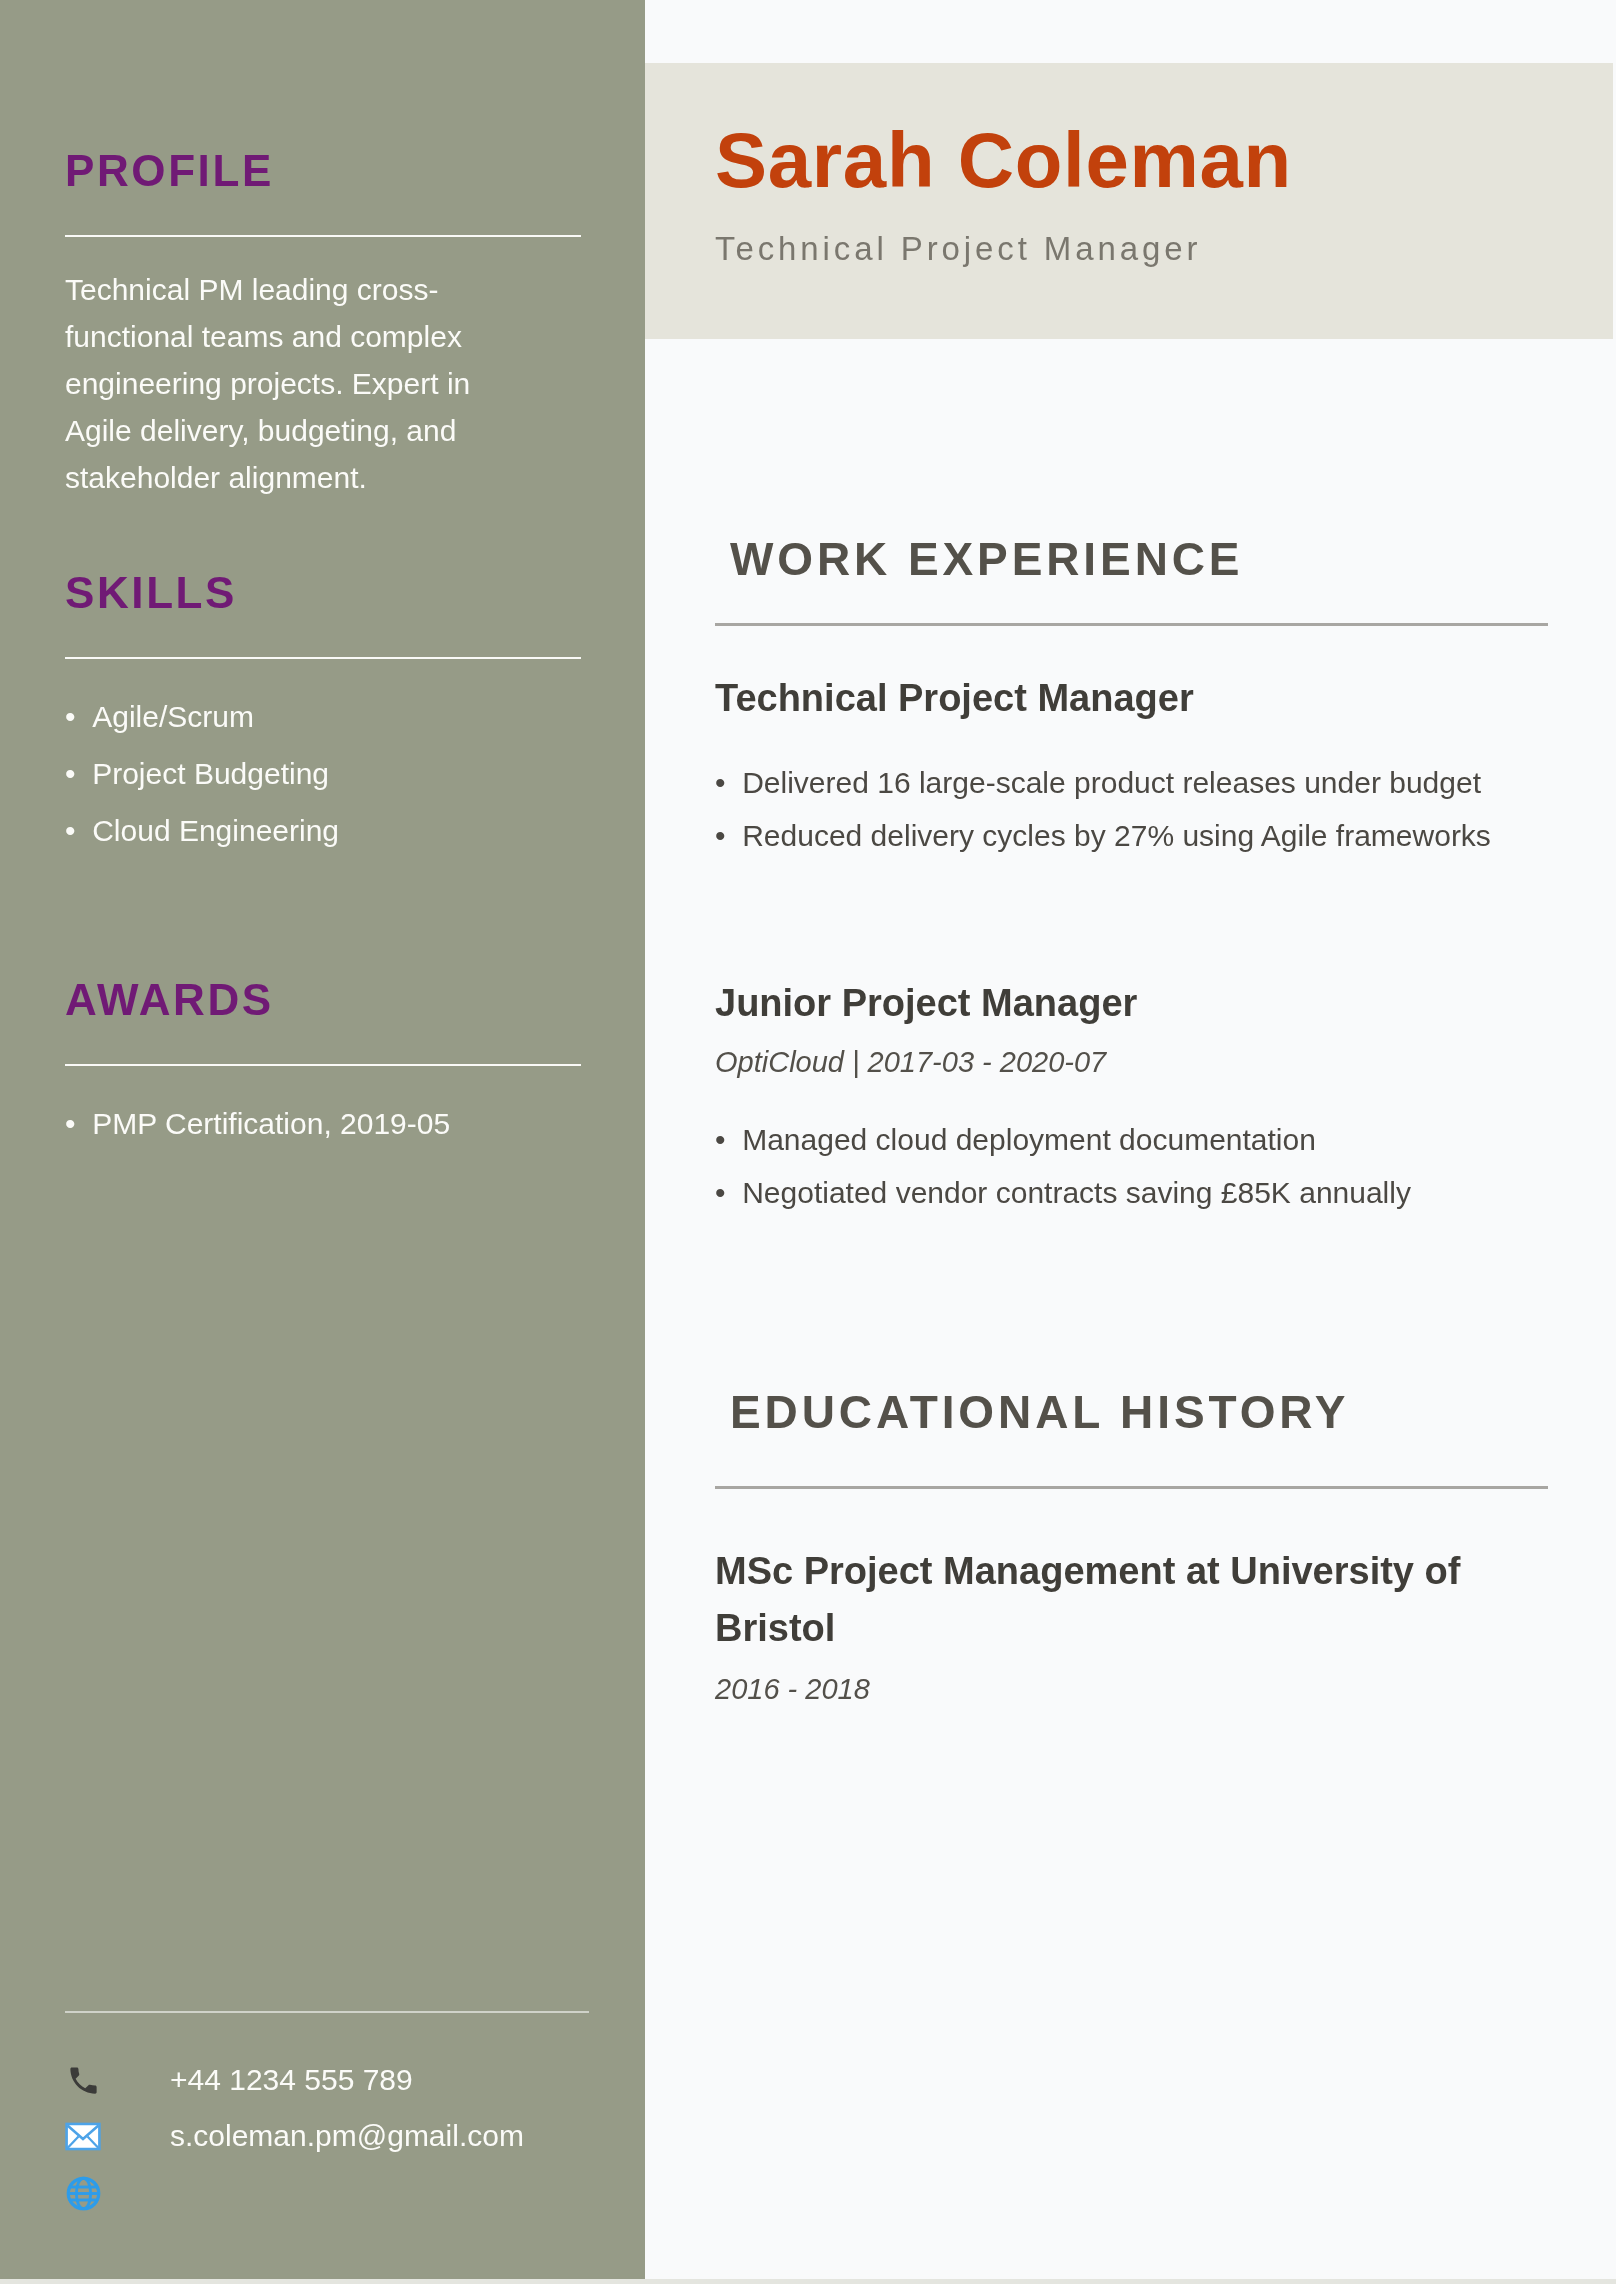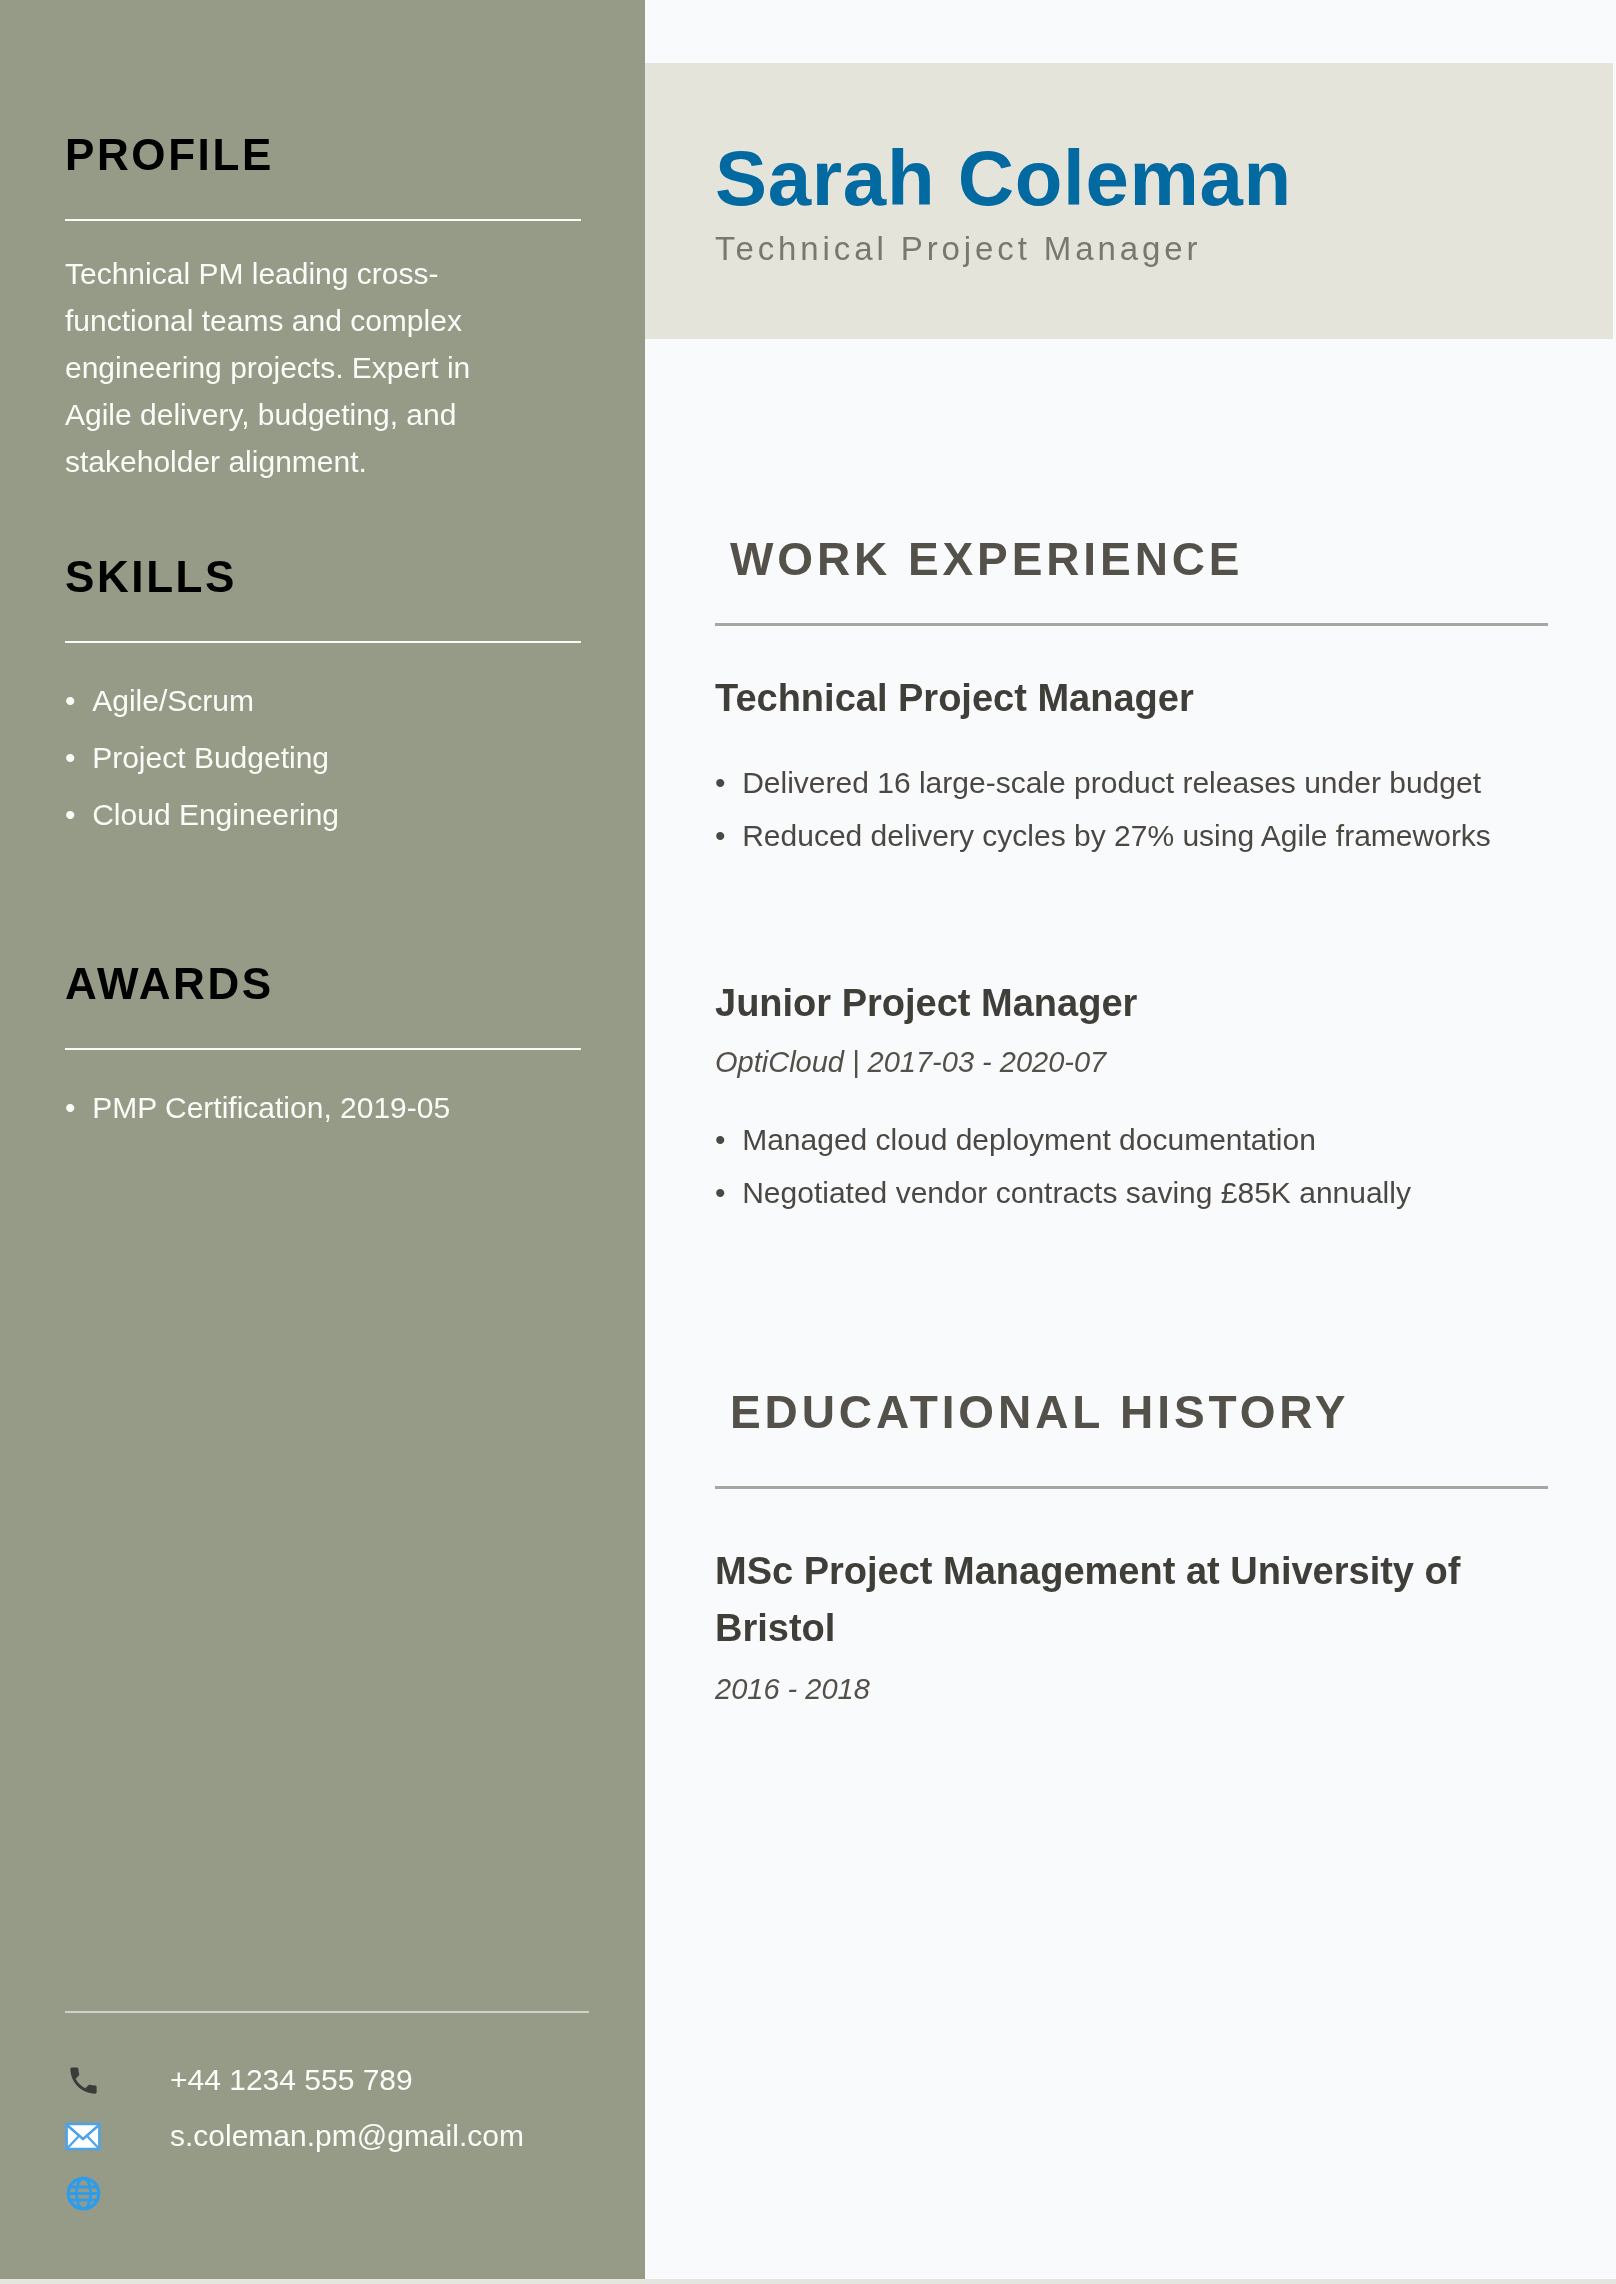--- a/index.html
+++ b/index.html
@@ -13,23 +13,23 @@
   
   .sidebar{
     position:absolute;left:0;top:0;width:645px;height:2284px;
     background:#969B87;
   }
   .sb-sec{position:absolute;left:65px;width:495px;}
   .sec-profile{top:133px;}
   .sec-skills{top:555px;}
   .sec-awards{top:962px;}
   .sb-sec h2{
-    margin:0 0 42px 0;
+    margin:16px 0 42px 0;
     font-size:44px;line-height:1;font-weight:bold;
-    letter-spacing:2.6px;color:#000000;
+    letter-spacing:2.6px;color:#701a75;
   }
   .sb-rule{height:2px;background:#FAFAF7;width:516px;}
   .sb-text{
     margin:29px 0 0 0;width:459px;
     font-size:30px;line-height:47px;color:#FBFBF8;
   }
   .sb-list{margin:29px 0 0 0;padding:0;list-style:none;}
   .sb-list li{
     font-size:30px;line-height:57px;color:#FBFBF8;white-space:nowrap;
   }
@@ -47,22 +47,22 @@
   .row-email{top:2115px;}
   .row-web{top:2172px;}
   .contact-row .icon{width:36px;height:36px;flex:0 0 36px;display:flex;align-items:center;justify-content:center;}
   .contact-row .ctext{font-size:30px;color:#FBFBF8;white-space:nowrap;margin-left:44px;}
   
   .band{
     position:absolute;left:645px;top:63px;width:968px;height:276px;
     background:#E5E4DB;
   }
   .band h1{
-    position:absolute;left:70px;top:76px;margin:0;
-    font-size:78px;line-height:1;font-weight:bold;color:#0369a1;
+    position:absolute;left:70px;top:58px;margin:0;
+    font-size:78px;line-height:1;font-weight:bold;color:#c2410c;
     letter-spacing:0.7px;white-space:nowrap;
   }
   .band .subtitle{
     position:absolute;left:70px;top:169px;
     font-size:33px;line-height:1;color:#7A776E;letter-spacing:3.9px;white-space:nowrap;
   }
   
   .main{position:absolute;left:715px;top:0;width:846px;}
   .m-sec{position:absolute;left:0;width:846px;}
   .sec-work{top:521px;}

